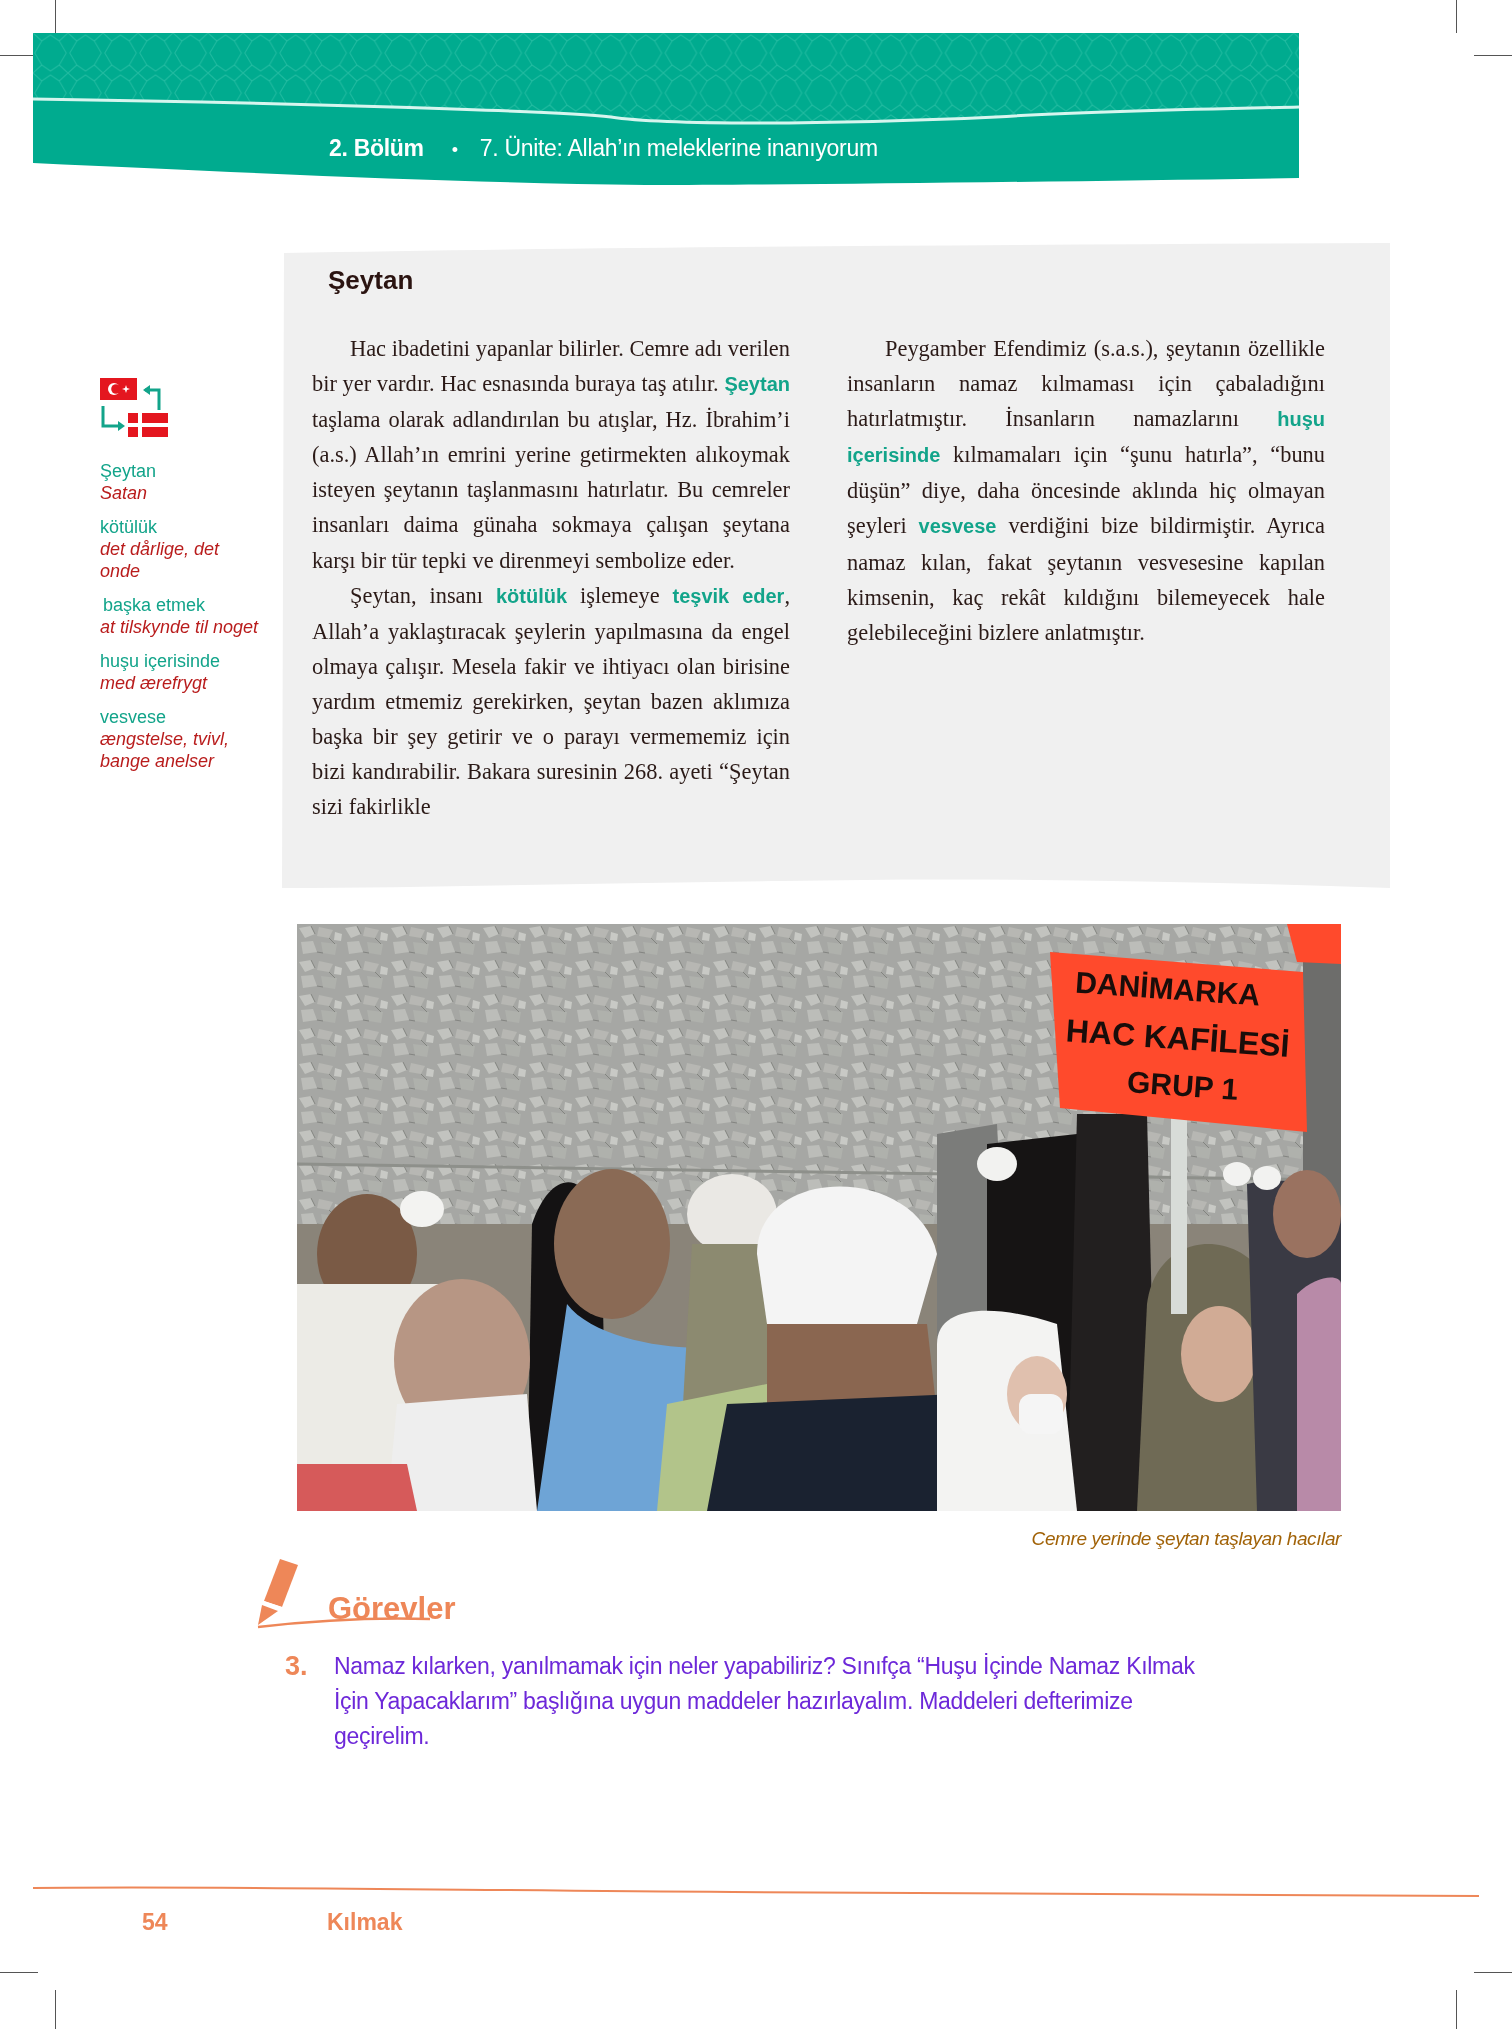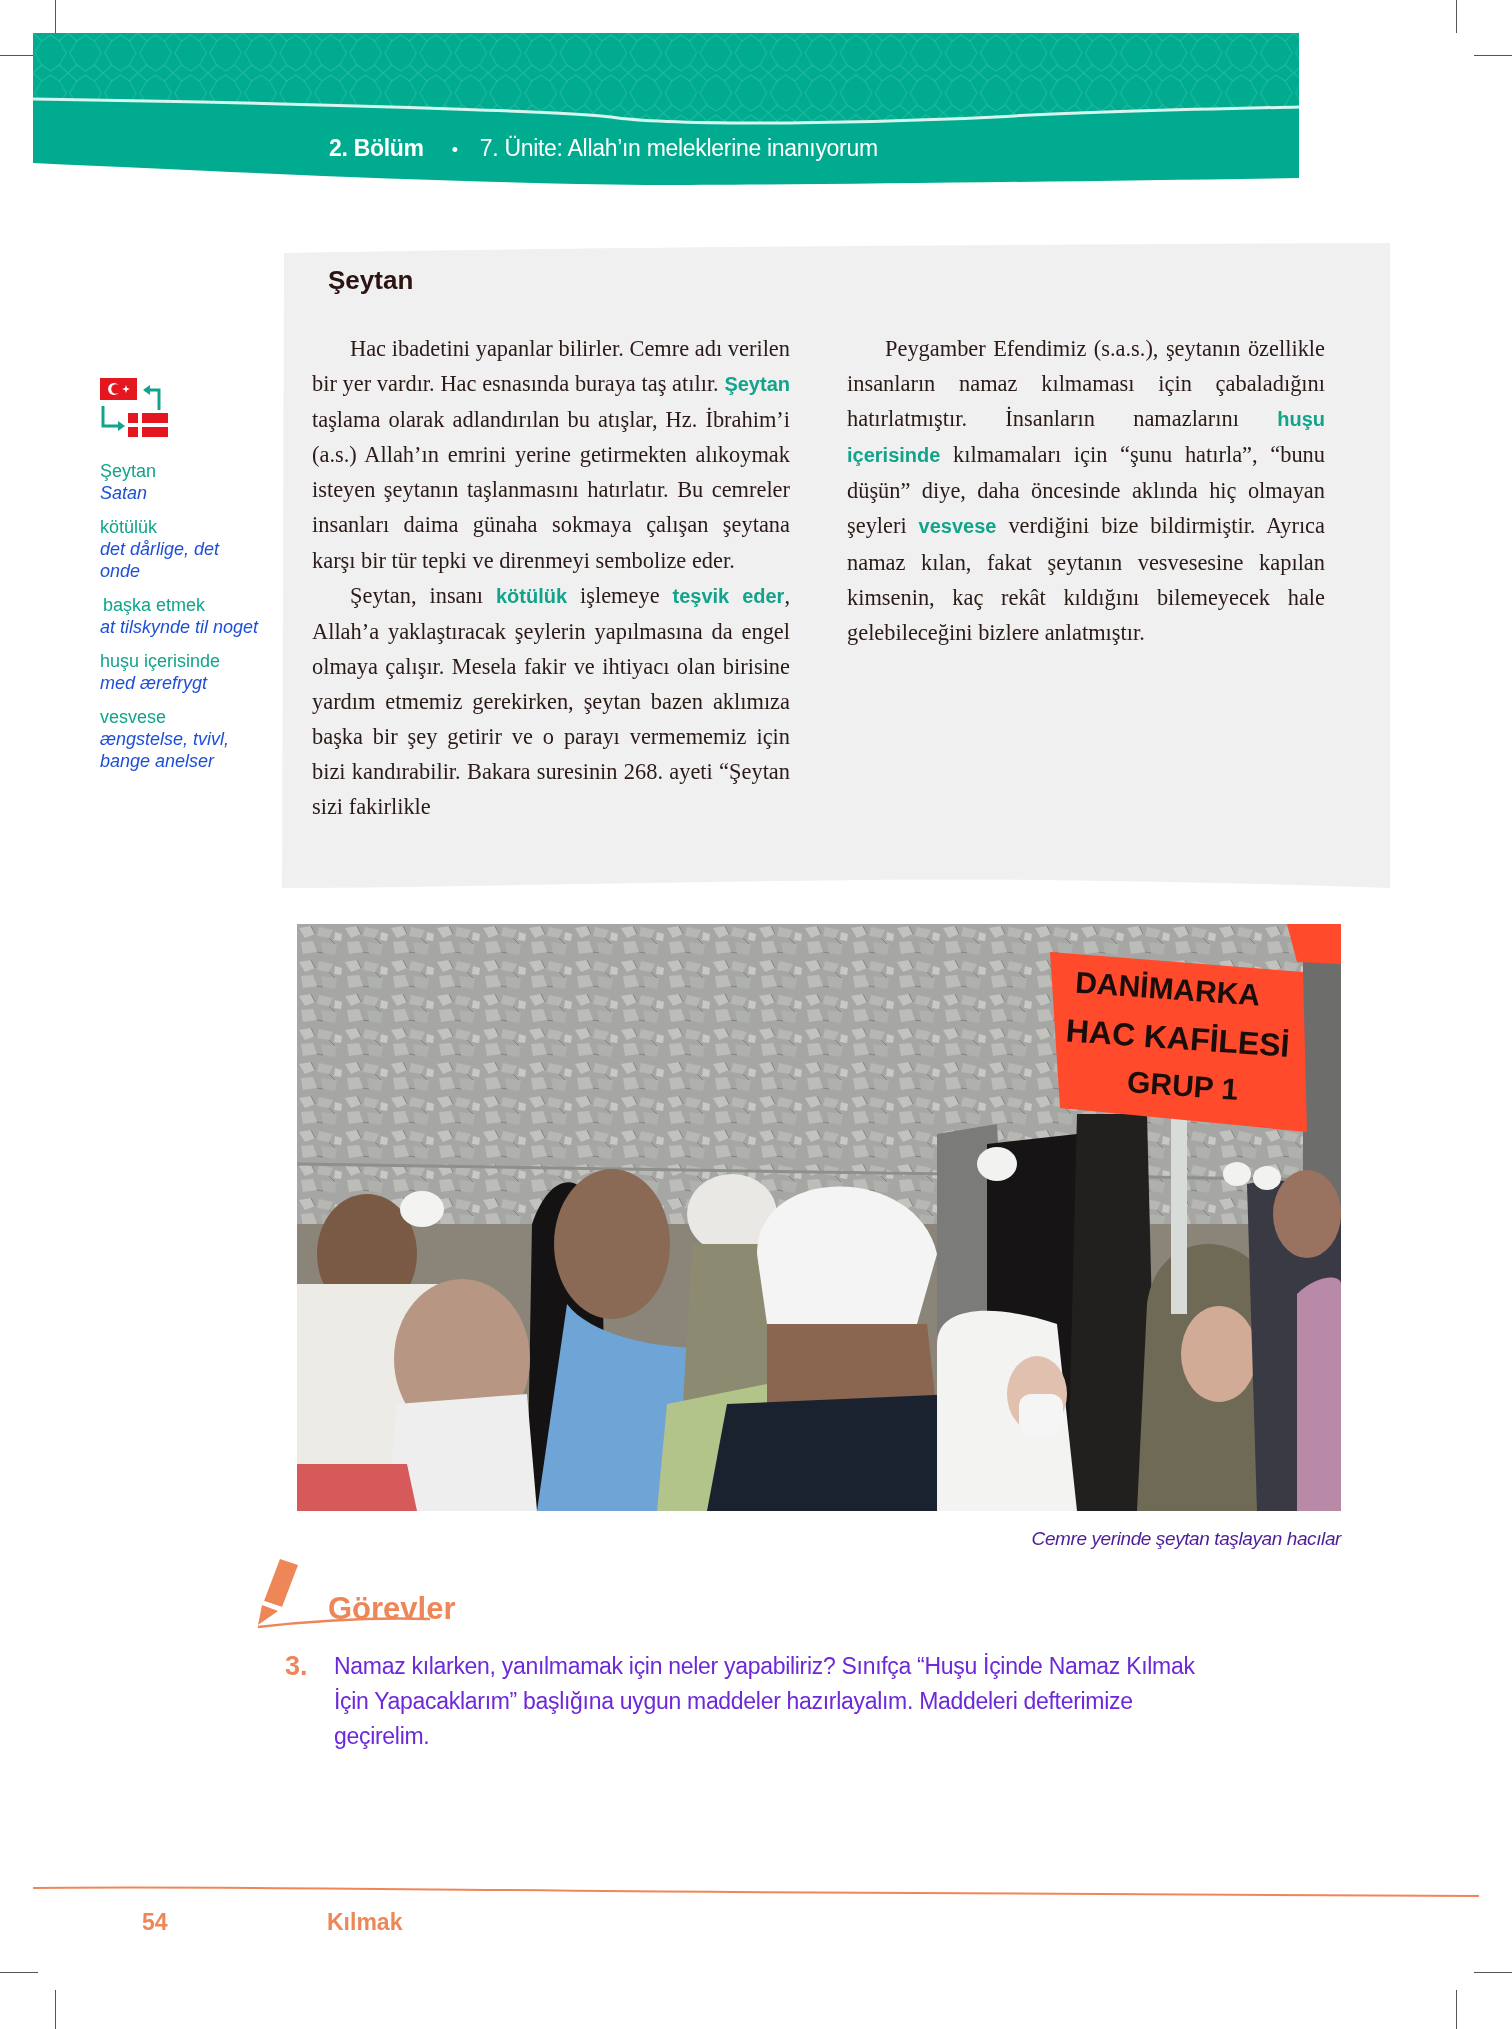--- a/index.html
+++ b/index.html
@@ -25,26 +25,26 @@
   .col.right { left: 565px; }
   .col p { text-indent: 38px; }
   .col p.noindent { text-indent: 0; }
   .kw { font-family: "Liberation Sans", sans-serif; font-weight: bold; color: #12a48a; font-size: 20px; }
 
   
   .glossary { position: absolute; left: 100px; top: 378px; width: 160px; }
   .flags { position: relative; width: 70px; height: 62px; margin-bottom: 20px; }
   .gl-item { margin-bottom: 12px; }
   .gl-term { font-size: 18px; color: #12a48a; line-height: 22px; font-weight: normal; }
-  .gl-def { font-size: 18px; font-style: italic; color: #1d4ed8; line-height: 22px; }
+  .gl-def { font-size: 18px; font-style: italic; color: #b91c1c; line-height: 22px; }
 
   
   .photo { position: absolute; left: 297px; top: 924px; width: 1044px; height: 587px; overflow: hidden; background: #9a9a98; }
   .photo svg { width: 100%; height: 100%; display: block; }
-  .caption { position: absolute; right: 171px; top: 1528px; font-size: 19px; font-style: italic; color: #4c1d95; letter-spacing: -0.4px; }
+  .caption { position: absolute; right: 171px; top: 1528px; font-size: 19px; font-style: italic; color: #a16207; letter-spacing: -0.4px; }
 
   
   .tasks { position: absolute; left: 250px; top: 1555px; width: 1000px; }
   .tasks-title { position: absolute; left: 78px; top: 36px; font-size: 31px; font-weight: bold; color: #ee8758; }
   .task-num { position: absolute; left: 35px; top: 96px; font-size: 27px; font-weight: bold; color: #ee8758; }
   .task-text { position: absolute; left: 84px; top: 94px; width: 900px; font-size: 23px; line-height: 35px; color: #6d28d9; letter-spacing: -0.3px; }
 
   
   .footer-line { position: absolute; left: 33px; top: 1880px; width: 1446px; height: 20px; }
   .page-num { position: absolute; left: 98px; top: 1909px; font-size: 23px; font-weight: bold; color: #ee8758; margin-left: 44px; }

